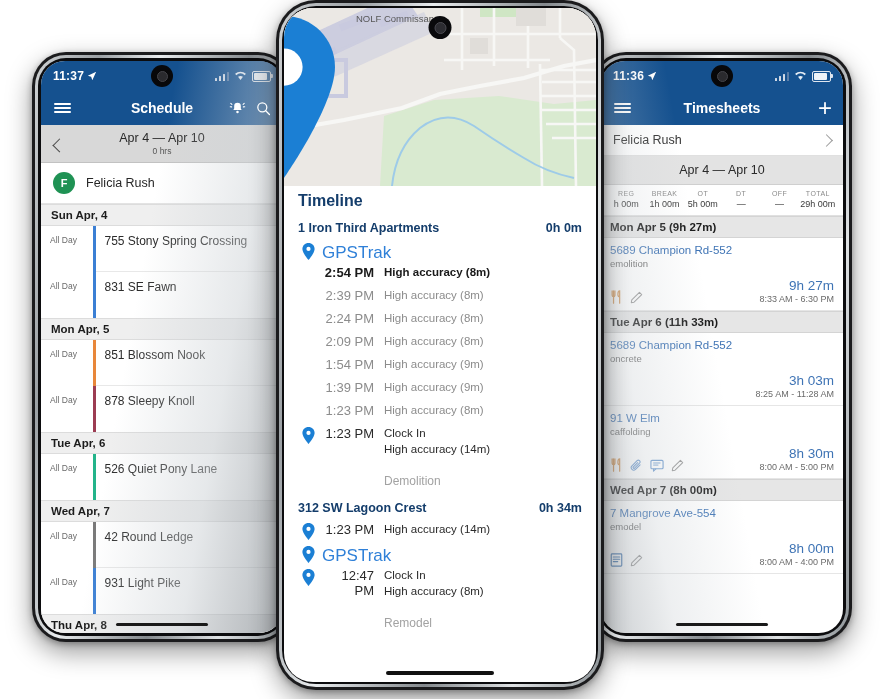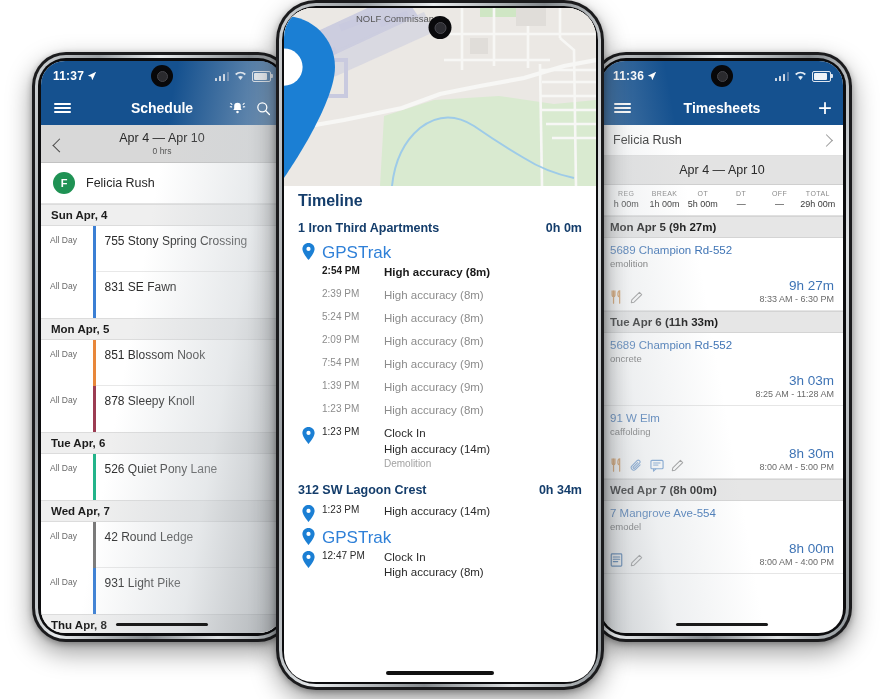--- a/index.html
+++ b/index.html
@@ -99,25 +99,25 @@
   .tlwrap{padding:4px 14px 0;background:#fff;}
   .tl-h{font-size:16px;font-weight:bold;color:#143d6b;margin:2px 0 11px;}
   .job-head{display:flex;justify-content:space-between;align-items:baseline;
             font-size:12.5px;font-weight:bold;color:#143d6b;margin:0 0 7px;}
   .tl-list{position:relative;margin:0 0 12px;}
   .tl-item{display:flex;align-items:flex-start;position:relative;min-height:23px;}
   .tl-gut{width:24px;flex:none;position:relative;}
   .tl-gut .line{position:absolute;left:10.5px;top:0;bottom:0;width:1px;background:#cfcfcf;}
   .tl-item:last-child .tl-gut .line{display:none;}
   .tl-pin{position:absolute;left:4px;top:1px;width:13px;height:17px;z-index:2;}
-  .tl-time{width:62px;flex:none;font-size:10px;color:#8c8c8c;padding-right:10px;box-sizing:border-box;}
+  .tl-time{width:62px;flex:none;text-align:right;font-size:13px;color:#8c8c8c;padding-right:10px;box-sizing:border-box;}
   .tl-body{flex:1;font-size:11.5px;color:#8c8c8c;line-height:1.35;}
   .tl-item.current .tl-time,.tl-item.current .tl-body{color:#1a1a1a;font-weight:bold;}
   .tl-item.dark .tl-time,.tl-item.dark .tl-body{color:#2a2a2a;}
-  .tl-sub{font-size:10px;color:#a2a2a2;font-weight:normal;}
+  .tl-sub{font-size:12px;color:#a2a2a2;font-weight:normal;margin-top:16px;}
   .gps{color:#2f80d8;font-size:17px;padding-top:1px;}
 
   
   .ts-person{display:flex;align-items:center;padding:8px 12px;background:#fff;
              border-bottom:1px solid #e0e0e0;font-size:12.5px;color:#333;}
   .ts-person .fwdchev{margin-left:auto;}
   .ts-week{background:#e3e3e3;text-align:center;padding:7px 0;font-size:12.5px;color:#2a2a2a;
            border-bottom:1px solid #cfcfcf;}
   .ts-stats{display:flex;background:#fff;padding:5px 6px 6px;border-bottom:1px solid #e0e0e0;}
   .ts-stat{flex:1;text-align:center;}
@@ -511,39 +511,39 @@
                 </div>
                 <div class="tl-time">2:39 PM</div>
                 <div class="tl-body">
                   <div>High accuracy (8m)</div>
                 </div>
               </div>
               <div class="tl-item">
                 <div class="tl-gut">
                   <span class="line"></span>
                 </div>
-                <div class="tl-time">5:24 PM</div>
+                <div class="tl-time">2:24 PM</div>
                 <div class="tl-body">
                   <div>High accuracy (8m)</div>
                 </div>
               </div>
               <div class="tl-item">
                 <div class="tl-gut">
                   <span class="line"></span>
                 </div>
                 <div class="tl-time">2:09 PM</div>
                 <div class="tl-body">
                   <div>High accuracy (8m)</div>
                 </div>
               </div>
               <div class="tl-item">
                 <div class="tl-gut">
                   <span class="line"></span>
                 </div>
-                <div class="tl-time">7:54 PM</div>
+                <div class="tl-time">1:54 PM</div>
                 <div class="tl-body">
                   <div>High accuracy (9m)</div>
                 </div>
               </div>
               <div class="tl-item">
                 <div class="tl-gut">
                   <span class="line"></span>
                 </div>
                 <div class="tl-time">1:39 PM</div>
                 <div class="tl-body">
@@ -606,20 +606,21 @@
                 <div class="tl-gut">
                   <svg class="tl-pin" viewBox="0 0 13 17">
                     <path d="M6.5 0C3 0 .4 2.6.4 6c0 4 6.1 11 6.1 11s6.1-7 6.1-11c0-3.4-2.7-6-6.1-6z" fill="#1b7fd4"></path>
                     <circle cx="6.5" cy="5.9" r="2.1" fill="#fff"></circle>
                   </svg>
                 </div>
                 <div class="tl-time">12:47 PM</div>
                 <div class="tl-body">
                   <div>Clock In</div>
                   <div>High accuracy (8m)</div>
+                  <div class="tl-sub">Remodel</div>
                 </div>
               </div>
             </div>
           </div>
       </div>
 
       <div class="homebar"></div>
     </div>
   </div>
 

